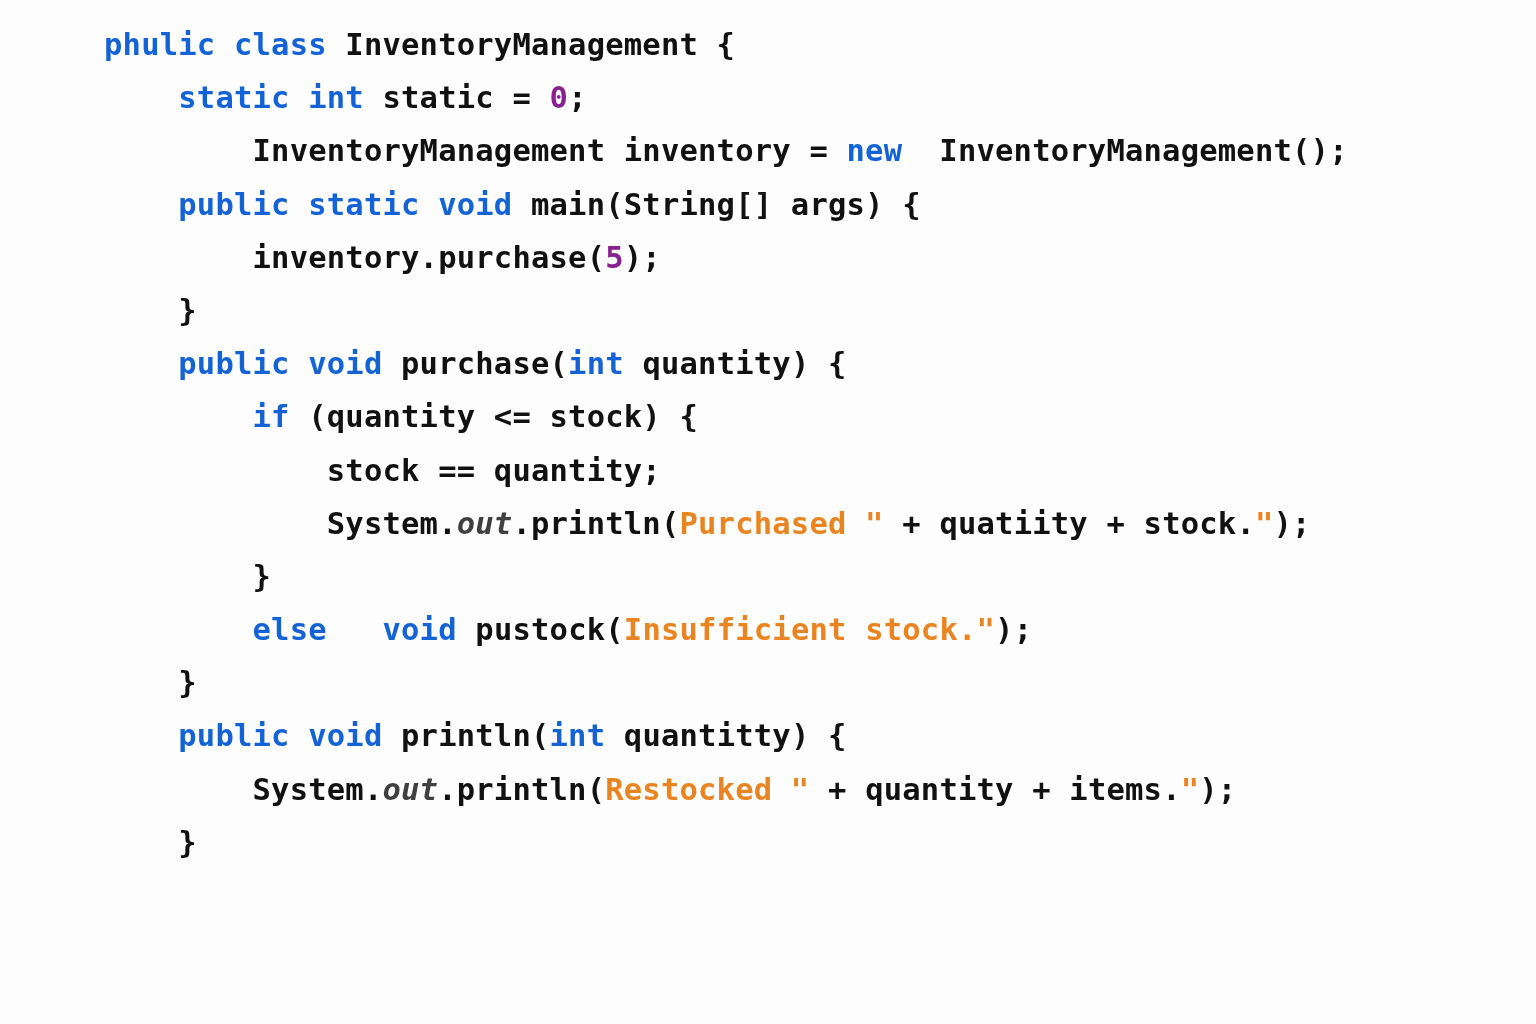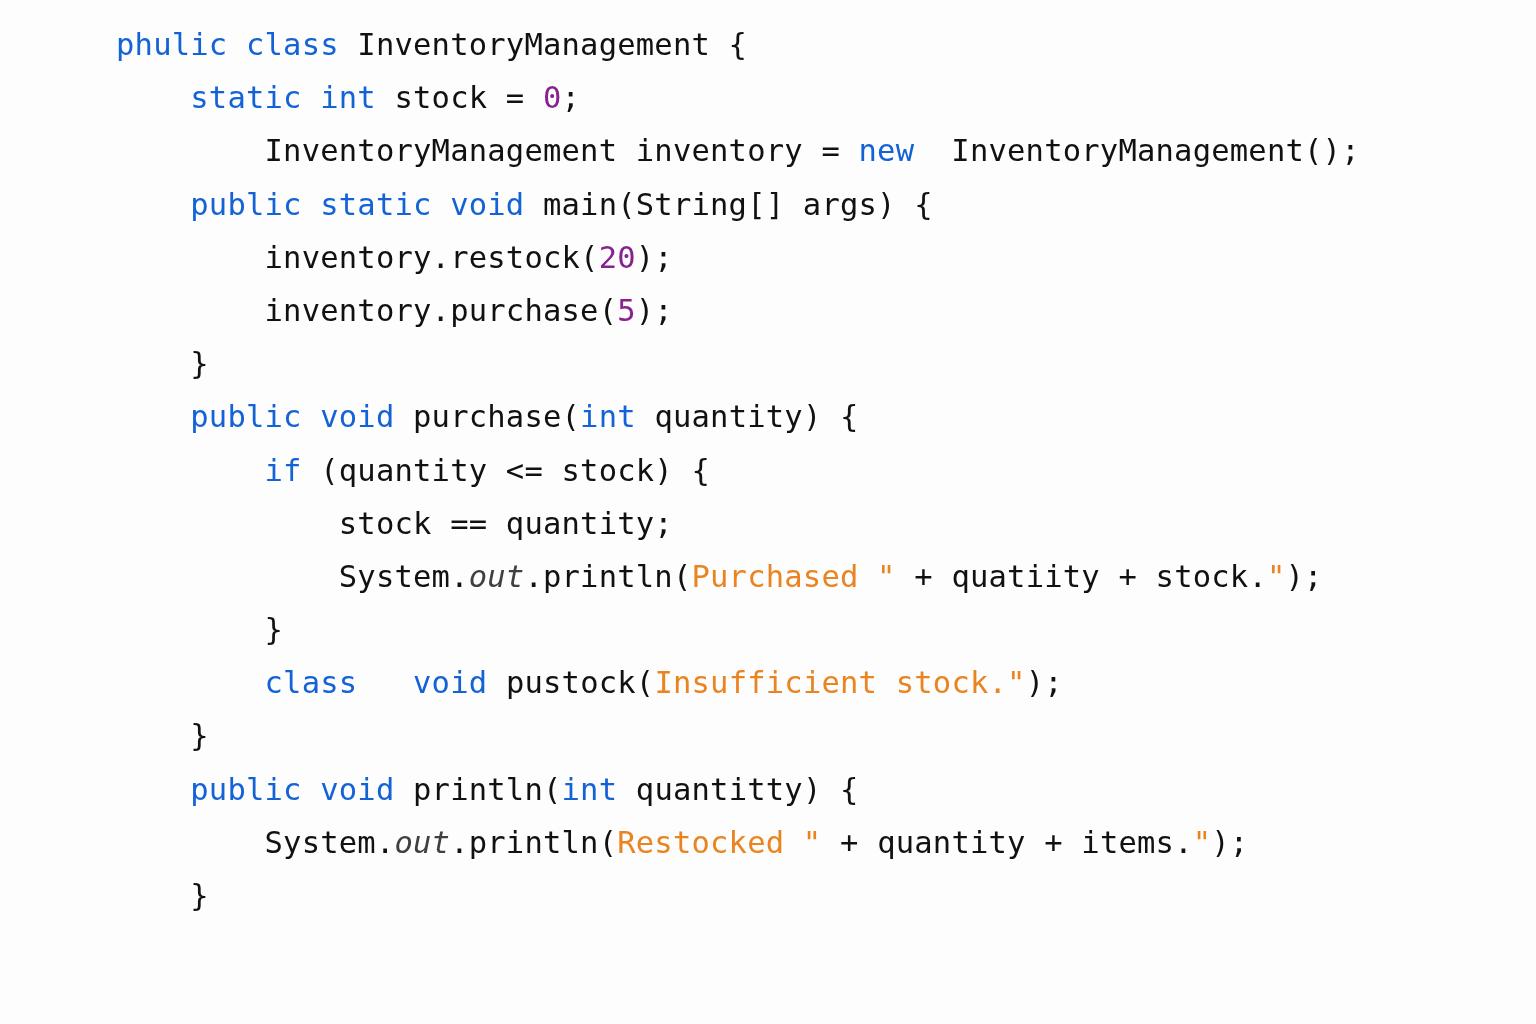--- a/index.html
+++ b/index.html
@@ -14,22 +14,23 @@
     font-family: "DejaVu Sans Mono", "Liberation Mono", monospace;
     overflow: hidden;
   }
   #code-surface {
     position: absolute;
     left: 0;
     top: 0;
     width: 1536px;
     height: 868px;
     background: #fdfdfd;
-    padding: 18px 0 0 12px;
+    padding: 18px 0 0 0;
     box-sizing: border-box;
+    font-weight: bold;
   }
   .code-line {
     height: 53.2px;
     line-height: 53.2px;
     font-size: 30.5px;
     letter-spacing: 0.2px;
     white-space: pre;
     padding-left: 104px;
     color: #111111;
     font-family: "DejaVu Sans Mono", "Liberation Mono", monospace;
@@ -40,30 +41,29 @@
   .tok-string  { color: #ea8420; }
   .tok-number  { color: #87228f; }
   .tok-italic  { color: #404040; font-style: italic; }
 </style>
 </head>
 <body>
 
 <div id="code-surface">
   <div id="code-lines">
       <div class="code-line"><span class="tok tok-keyword">phulic class </span><span class="tok tok-plain">InventoryManagement {</span></div>
-      <div class="code-line"><span class="tok tok-plain">    </span><span class="tok tok-keyword">static int </span><span class="tok tok-plain">stock = </span><span class="tok tok-number">0</span><span class="tok tok-plain">;</span></div>
+      <div class="code-line"><span class="tok tok-plain">    </span><span class="tok tok-keyword">static int </span><span class="tok tok-plain">static = </span><span class="tok tok-number">0</span><span class="tok tok-plain">;</span></div>
       <div class="code-line"><span class="tok tok-plain">        InventoryManagement inventory = </span><span class="tok tok-keyword">new</span><span class="tok tok-plain">  InventoryManagement();</span></div>
       <div class="code-line"><span class="tok tok-plain">    </span><span class="tok tok-keyword">public static void </span><span class="tok tok-plain">main(String[] args) {</span></div>
-      <div class="code-line"><span class="tok tok-plain">        inventory.restock(</span><span class="tok tok-number">20</span><span class="tok tok-plain">);</span></div>
       <div class="code-line"><span class="tok tok-plain">        inventory.purchase(</span><span class="tok tok-number">5</span><span class="tok tok-plain">);</span></div>
       <div class="code-line"><span class="tok tok-plain">    }</span></div>
       <div class="code-line"><span class="tok tok-plain">    </span><span class="tok tok-keyword">public void </span><span class="tok tok-plain">purchase(</span><span class="tok tok-keyword">int</span><span class="tok tok-plain"> quantity) {</span></div>
       <div class="code-line"><span class="tok tok-plain">        </span><span class="tok tok-keyword">if</span><span class="tok tok-plain"> (quantity &lt;= stock) {</span></div>
       <div class="code-line"><span class="tok tok-plain">            stock == quantity;</span></div>
       <div class="code-line"><span class="tok tok-plain">            System.</span><span class="tok tok-italic">out</span><span class="tok tok-plain">.println(</span><span class="tok tok-string">Purchased "</span><span class="tok tok-plain"> + quatiity + stock.</span><span class="tok tok-string">"</span><span class="tok tok-plain">);</span></div>
       <div class="code-line"><span class="tok tok-plain">        }</span></div>
-      <div class="code-line"><span class="tok tok-plain">        </span><span class="tok tok-keyword">class</span><span class="tok tok-plain">   </span><span class="tok tok-keyword">void</span><span class="tok tok-plain"> pustock(</span><span class="tok tok-string">Insufficient stock."</span><span class="tok tok-plain">);</span></div>
+      <div class="code-line"><span class="tok tok-plain">        </span><span class="tok tok-keyword">else</span><span class="tok tok-plain">   </span><span class="tok tok-keyword">void</span><span class="tok tok-plain"> pustock(</span><span class="tok tok-string">Insufficient stock."</span><span class="tok tok-plain">);</span></div>
       <div class="code-line"><span class="tok tok-plain">    }</span></div>
       <div class="code-line"><span class="tok tok-plain">    </span><span class="tok tok-keyword">public void </span><span class="tok tok-plain">println(</span><span class="tok tok-keyword">int</span><span class="tok tok-plain"> quantitty) {</span></div>
       <div class="code-line"><span class="tok tok-plain">        System.</span><span class="tok tok-italic">out</span><span class="tok tok-plain">.println(</span><span class="tok tok-string">Restocked "</span><span class="tok tok-plain"> + quantity + items.</span><span class="tok tok-string">"</span><span class="tok tok-plain">);</span></div>
       <div class="code-line"><span class="tok tok-plain">    }</span></div>
     </div>
 </div>
 
 </body></html>

